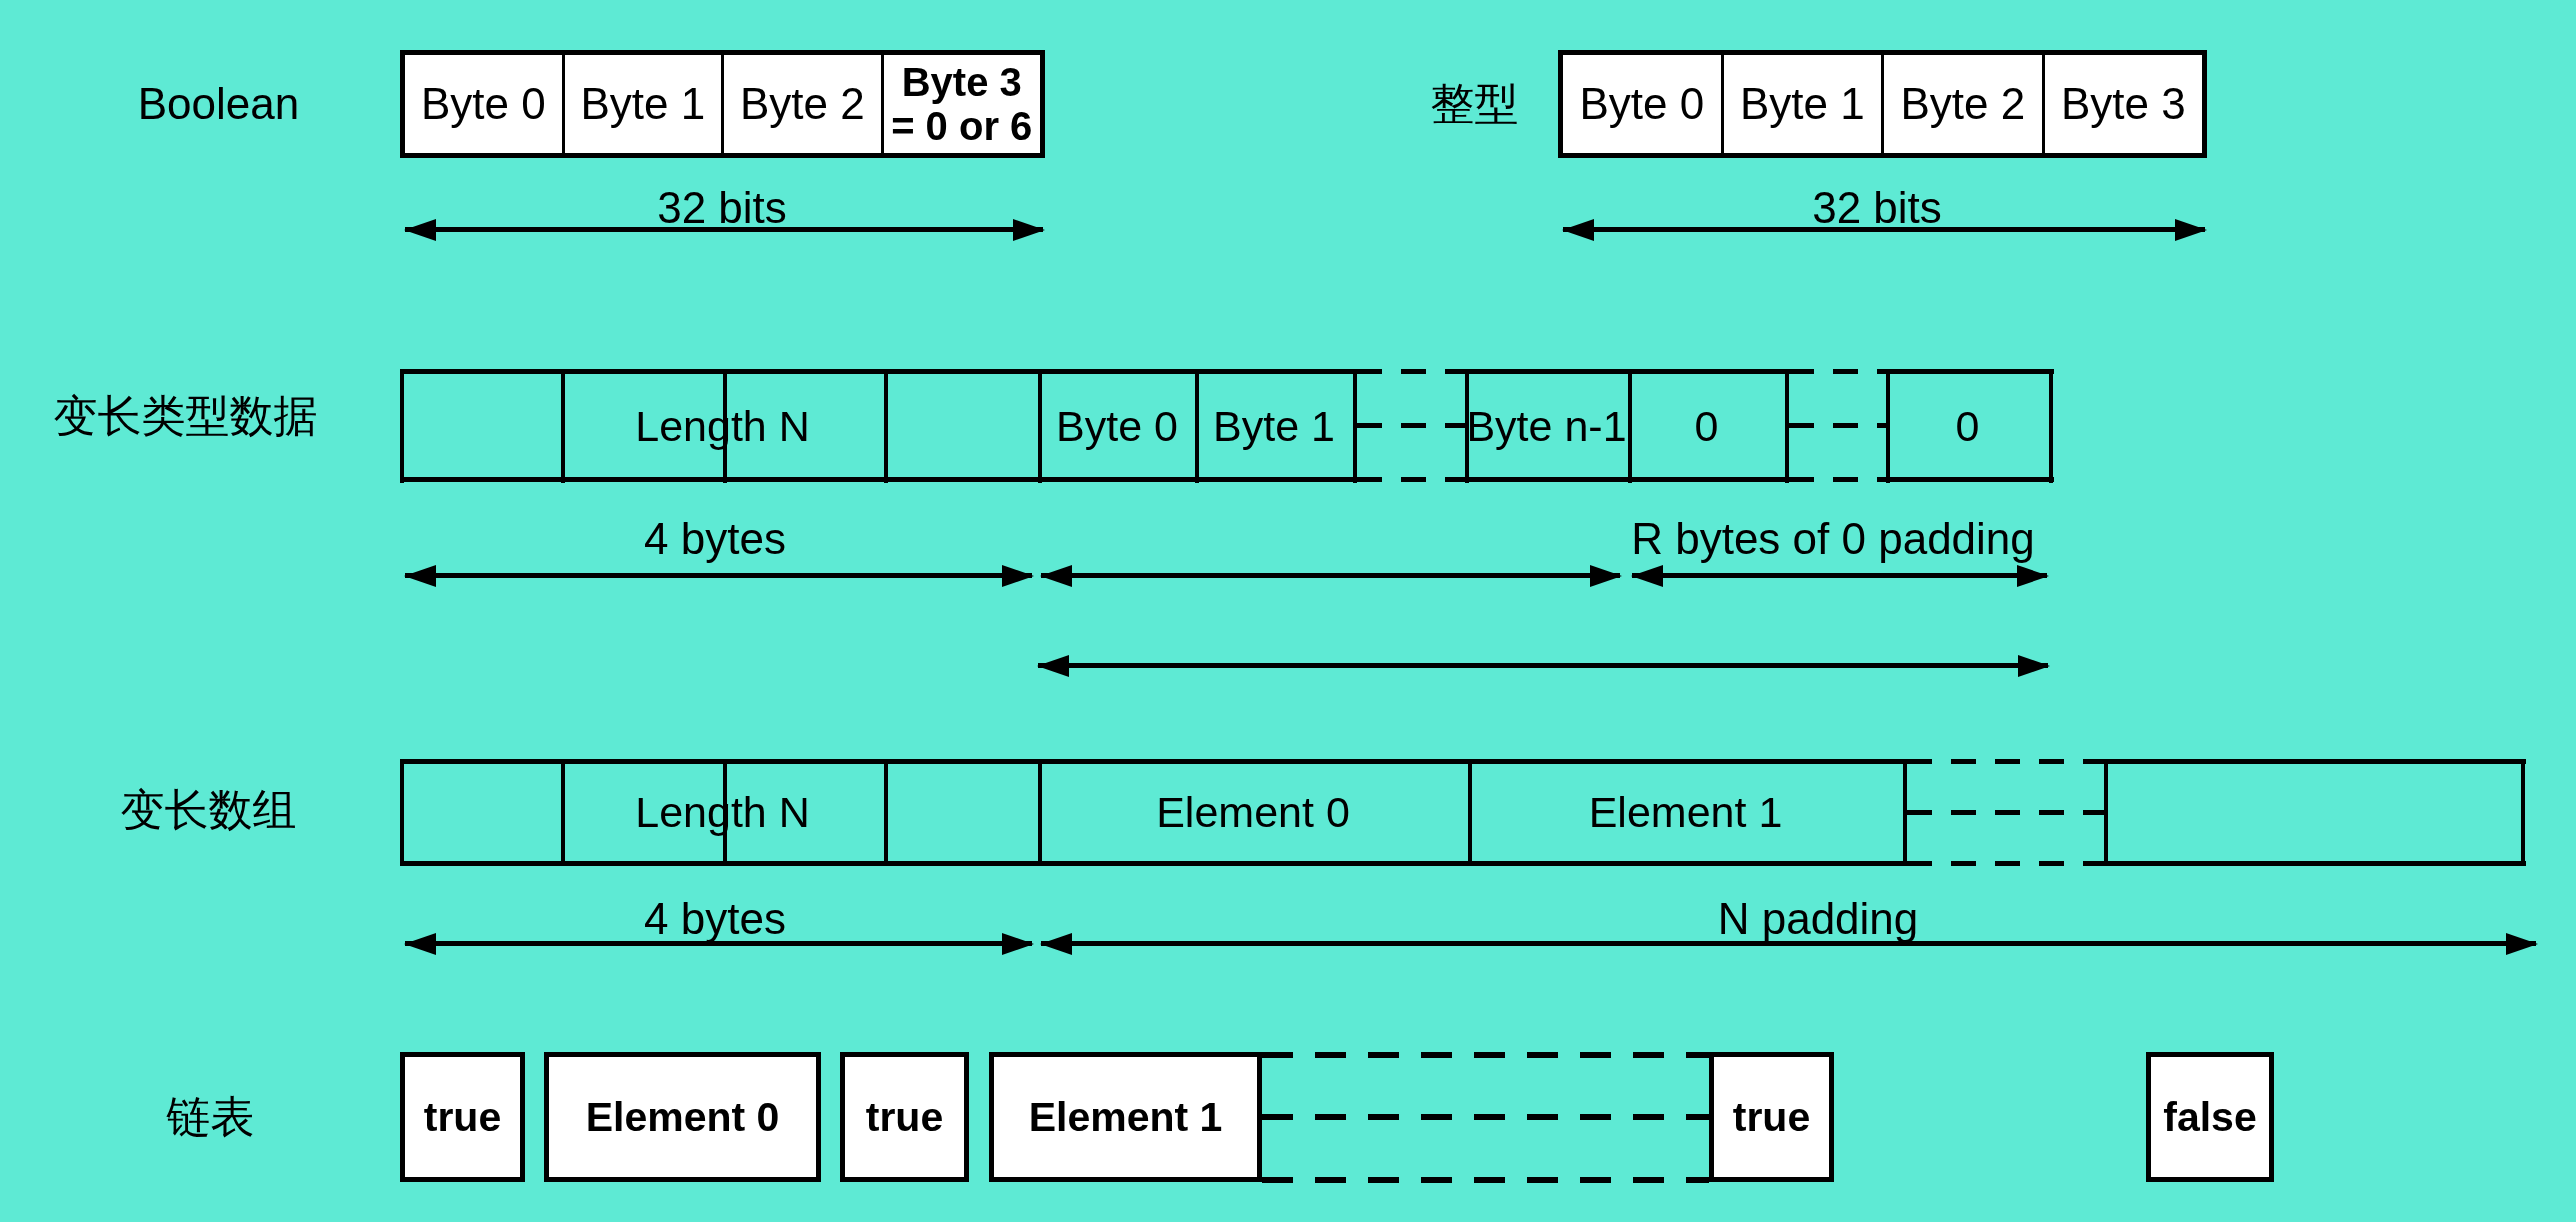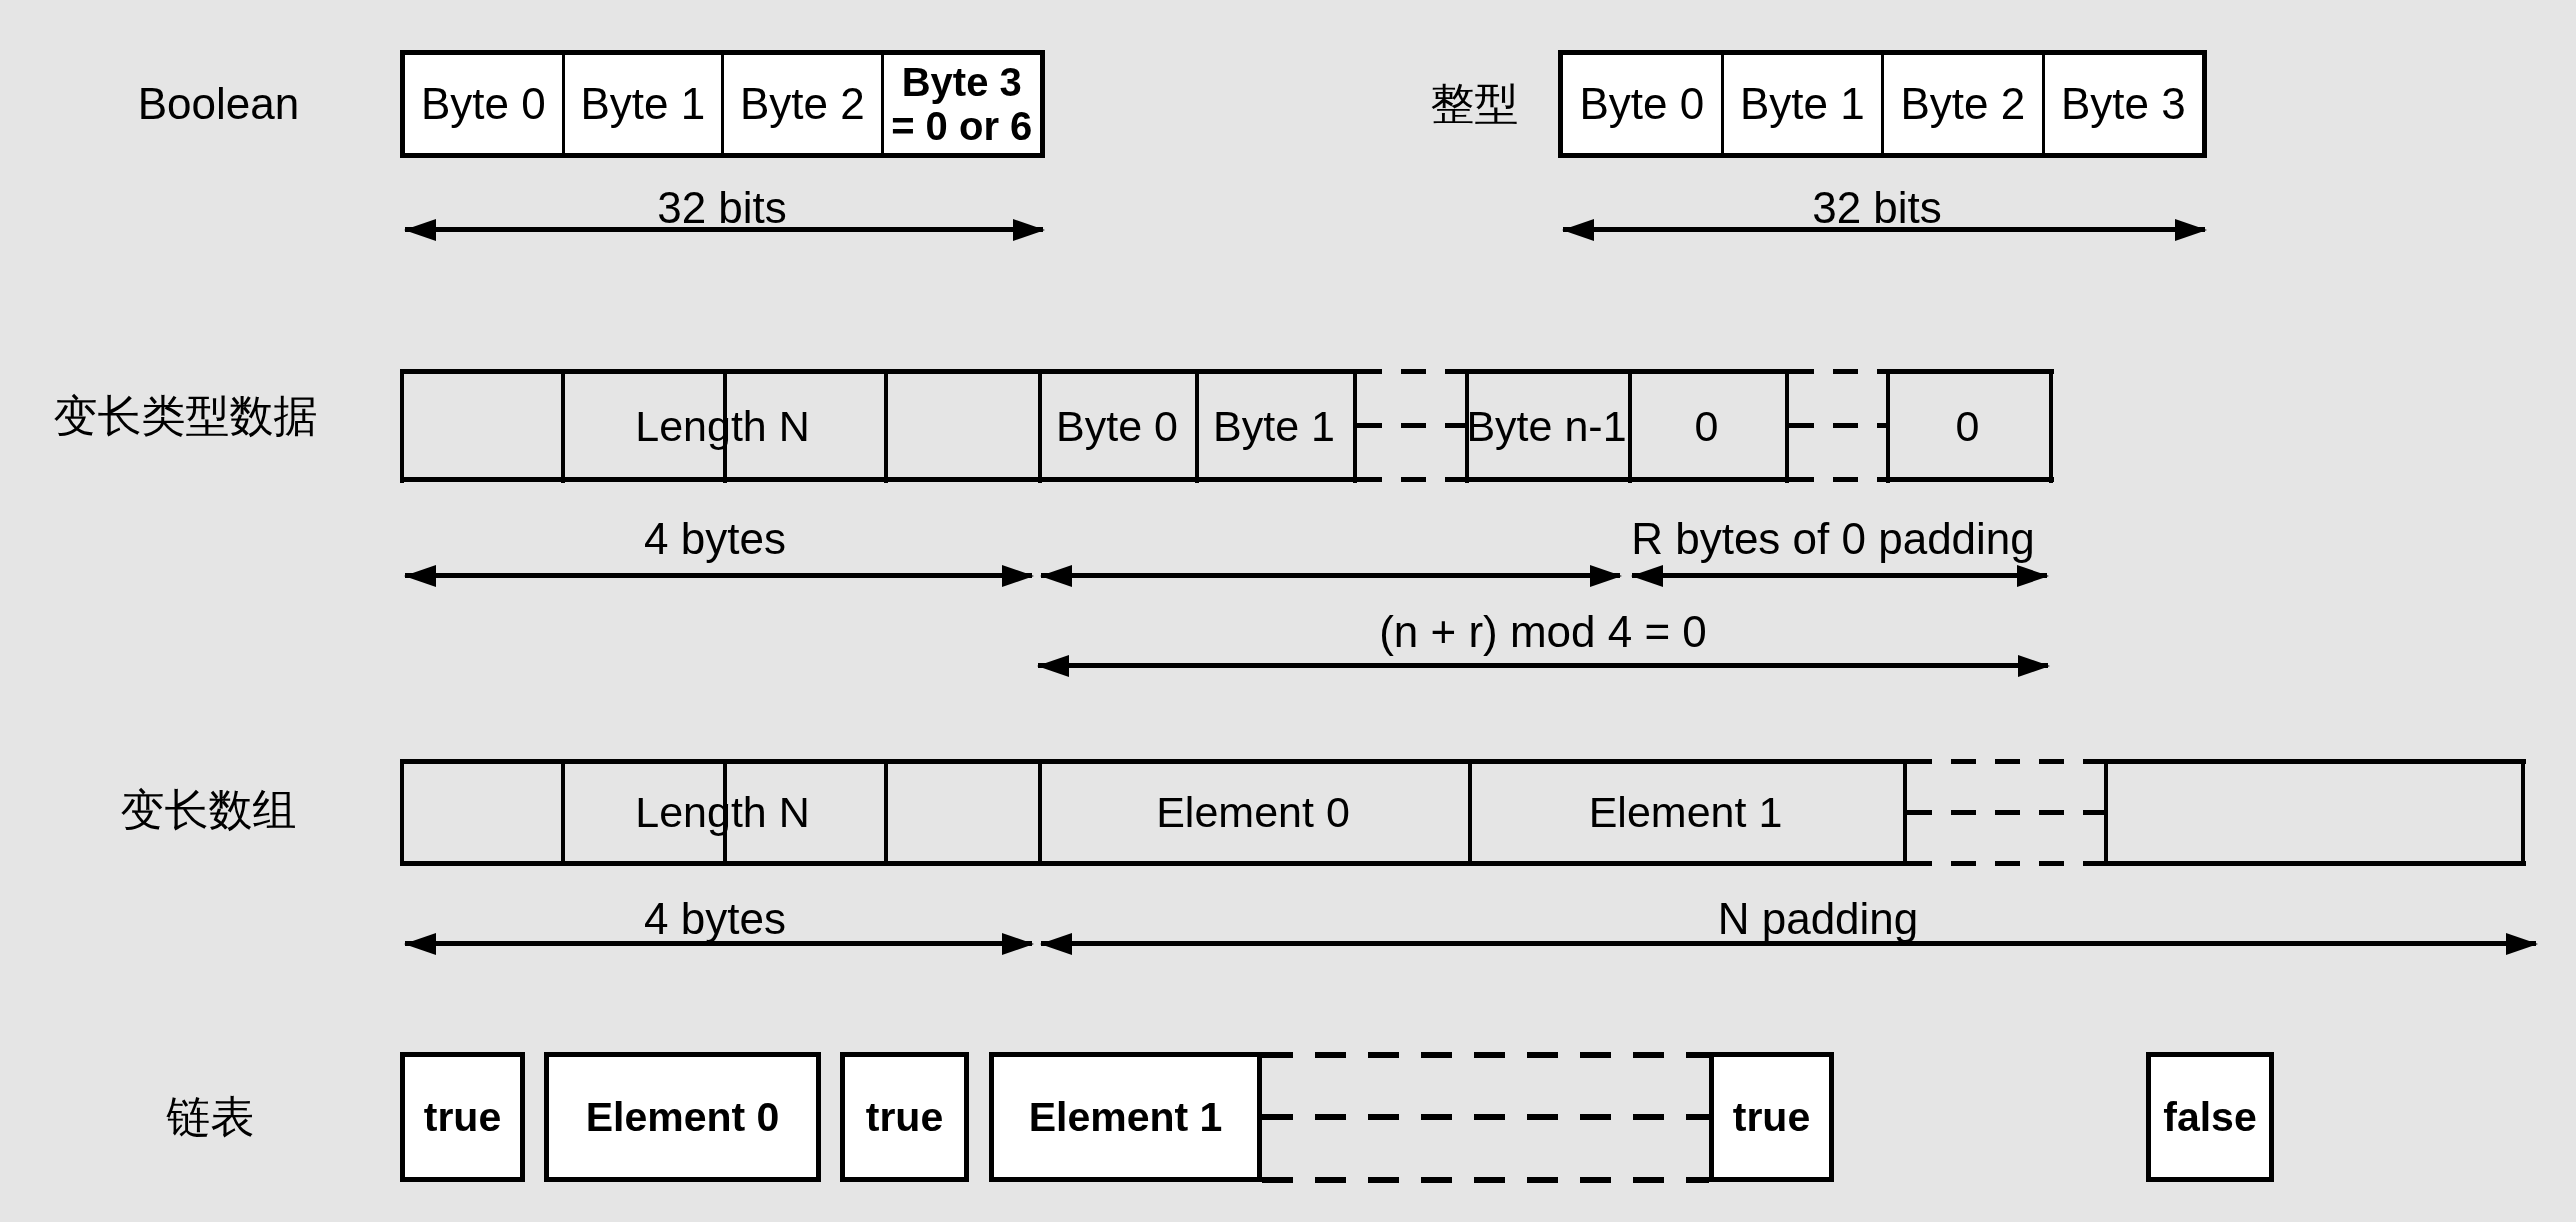--- a/index.html
+++ b/index.html
@@ -1,18 +1,18 @@
 <!DOCTYPE html>
 <html style="font-size:11.7px"><head>
 <meta charset="utf-8">
 <style>
   * { margin:0; padding:0; box-sizing:border-box; }
   html,body { background:#ffffff; }
   .canvas {
-    position:relative; width:2576px; height:1223px; background:#e5e5e5;
+    position:relative; width:2576px; height:1223px; background:#5eead4;
     font-family:"Liberation Sans","DejaVu Sans",sans-serif; color:#000;
     overflow:hidden;
   }
   
   .t { position:absolute; text-align:center; font-size:44px; line-height:51px; white-space:nowrap; }
   
   .box { position:absolute; border:5.1px solid #000; display:flex; background:#fff; }
   .box .cell { flex:1; border-left:3.7px solid #000; display:flex; align-items:center; justify-content:center;
                font-size:44px; white-space:nowrap; }
   .box .cell:first-child { border-left:none; }
@@ -110,21 +110,20 @@
     <div class="ct" style="left:1486px;width:163px;">0</div>
   </div>
 
   <div class="t" style="left:495px;top:513px;width:440px;">4 bytes</div>
   <div class="t" style="left:1613px;top:513px;width:440px;">R bytes of 0 padding</div>
 
   <div class="arrow" style="left:405px;top:573px;width:627px;"></div>
   <div class="arrow" style="left:1041px;top:573px;width:579px;"></div>
   <div class="arrow" style="left:1632px;top:573px;width:415px;"></div>
 
-  <div class="t" style="left:1323px;top:606px;width:440px;">(n + r) mod 4 = 0</div>
   <div class="arrow" style="left:1038px;top:663px;width:1010px;"></div>
 
   <div class="t" style="left:62px;top:784px;width:293px;">变长数组</div>
 
   <div class="strip" style="left:400px;top:759px;width:2126px;height:107px;">
     <div class="hl" style="left:0;top:0;width:1507px;"></div>
     <div class="hl" style="left:0;top:102px;width:1507px;"></div>
     <div class="hl" style="left:1704px;top:0;width:422px;"></div>
     <div class="hl" style="left:1704px;top:102px;width:422px;"></div>
     <div class="dash" style="left:1507px;top:0;width:197px;"></div>

